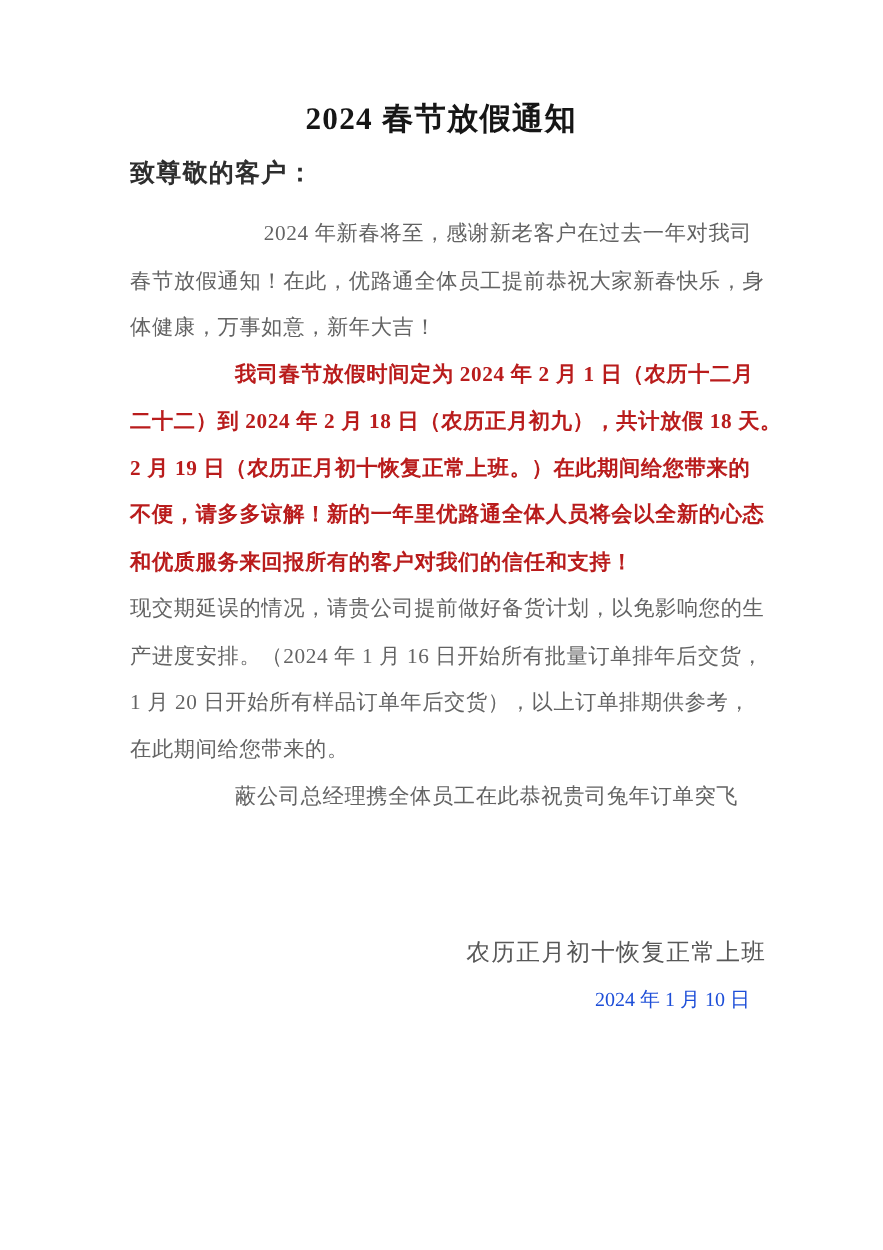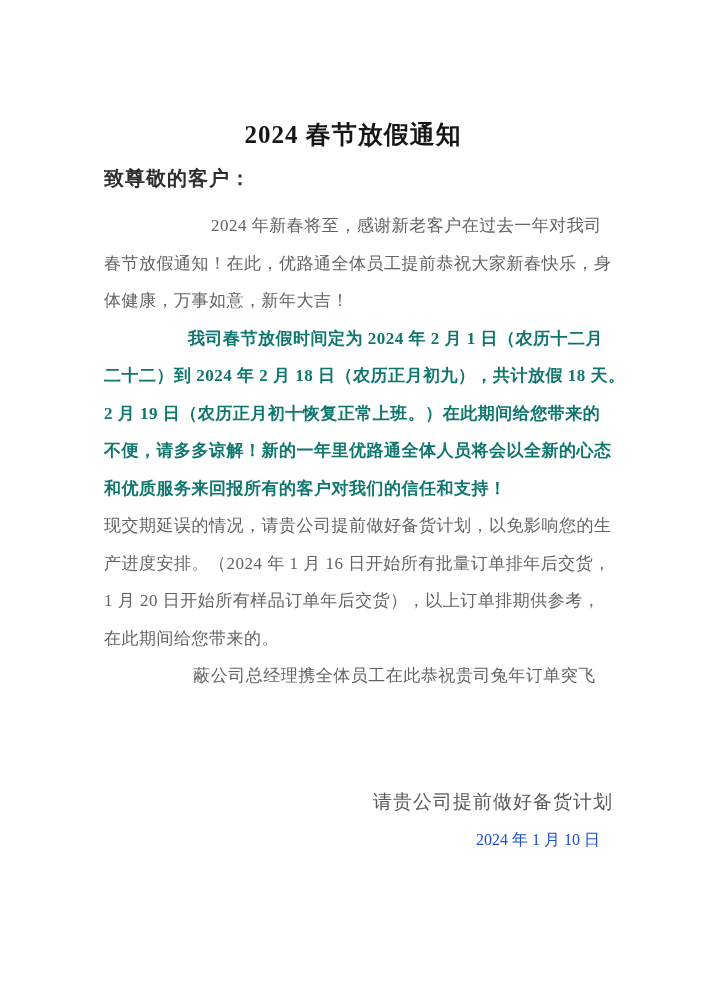--- a/index.html
+++ b/index.html
@@ -8,21 +8,21 @@
     background: #ffffff;
   }
   .page {
     position: relative;
     width: 706px;
     height: 920px;
     margin: 0 auto;
     background: #ffffff;
     overflow: hidden;
     box-sizing: border-box;
-    padding-top: 119px;
+    padding-top: 80px;
     font-family: "Liberation Serif", "DejaVu Serif", serif;
   }
   .title {
     text-align: center;
     font-size: 25px;
     font-weight: 700;
     color: #161616;
     line-height: 32px;
     letter-spacing: 1px;
   }
@@ -37,31 +37,30 @@
   .doc-body {
     margin: 12px 105px 0 104px;
     width: 497px;
   }
   .para {
     color: #636363;
     font-size: 17px;
   }
   .para.bold {
     font-weight: 700;
-    color: #0f766e;
+    color: #b91c1c;
   }
   .line {
     line-height: 37.5px;
     height: 37.5px;
     white-space: nowrap;
     letter-spacing: 0.5px;
   }
   .para .line.first {
     padding-left: 84px;
-    text-align: center;
   }
   .para.wide-indent .line.first {
     padding-left: 107px;
   }
   .signature {
     margin-top: 88px;
     text-align: right;
   }
   .sig-company {
     padding-right: 93px;
@@ -103,16 +102,16 @@
         <div class="line">产进度安排。（2024 年 1 月 16 日开始所有批量订单排年后交货，</div>
         <div class="line">1 月 20 日开始所有样品订单年后交货），以上订单排期供参考，</div>
         <div class="line">在此期间给您带来的。</div>
       </div>
       <div class="para">
         <div class="line first">蔽公司总经理携全体员工在此恭祝贵司兔年订单突飞</div>
       </div>
     </div>
 
   <div class="signature">
-    <div class="sig-company">请贵公司提前做好备货计划</div>
+    <div class="sig-company">农历正月初十恢复正常上班</div>
     <div class="sig-date">2024 年 1 月 10 日</div>
   </div>
 </div>
 
 </body></html>

